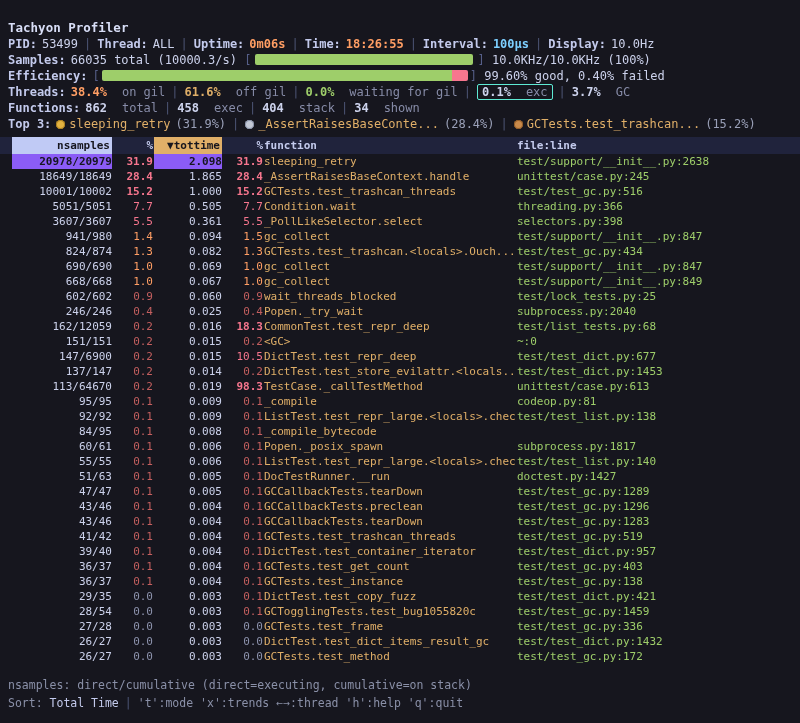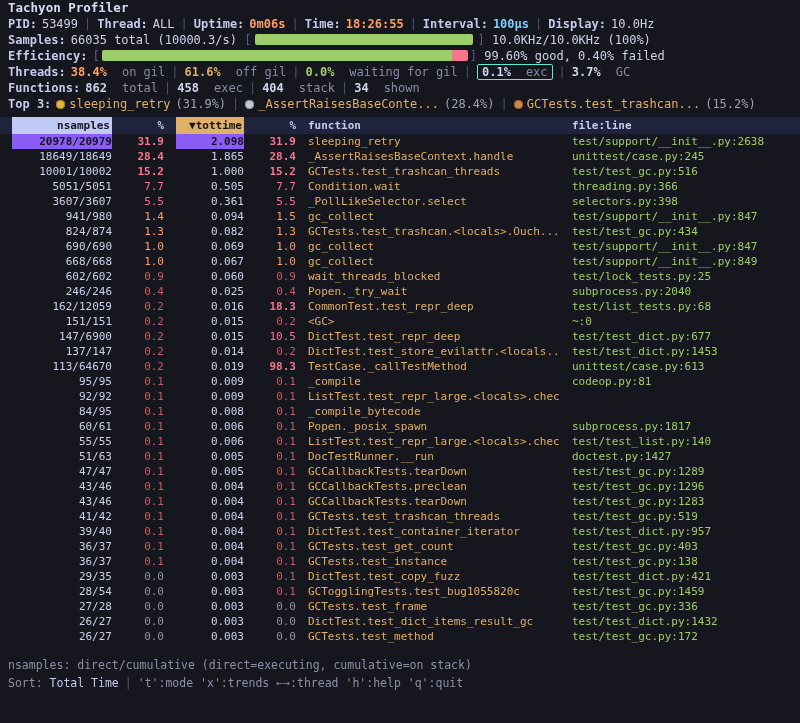--- a/index.html
+++ b/index.html
@@ -1,21 +1,21 @@
 <!DOCTYPE html>
 <html><head>
 <meta charset="utf-8">
 <style>
   html,body{margin:0;padding:0;}
   body{
     width:800px;height:723px;overflow:hidden;
     background:#16161e;color:#c3caec;
     font-family:"DejaVu Sans Mono",monospace;
   }
-  .screen{padding-top:0;}
+  .screen{padding-top:20px;}
   .hline{padding:0 8px;line-height:16px;font-size:12px;white-space:nowrap;}
   .title{font-weight:bold;font-size:12.5px;color:#d8def7;}
   .lbl{font-weight:bold;color:#c3caec;margin-right:5px;}
   .b{font-weight:bold;}
   .val{color:#ccd2ec;}
   .v-plain{color:#ccd2ec;}
   .v-orange{color:#ff9e64;}
   .v-yellow{color:#e0af68;}
   .v-green{color:#9ece6a;}
   .v-cyan{color:#7dcfff;}
@@ -34,21 +34,21 @@
   .m-gold{background:#e3b341;box-shadow:inset 0 0 0 1px #a97d1f;}
   .m-silver{background:#c3c9d6;box-shadow:inset 0 0 0 1px #8791a8;}
   .m-bronze{background:#c98a4b;box-shadow:inset 0 0 0 1px #8f5a26;}
   .top3-name{color:#e0af68;}
   .top3-pct{color:#9aa0b8;margin-left:5px;}
 
   .table{margin-top:5px;font-size:11px;}
   .thead,.trow{
     display:grid;
     grid-template-columns:100px 40px 68px 40px 252px 246px;
-    column-gap:12px;padding:0 12px;line-height:15px;white-space:nowrap;
+    column-gap:1px;padding:0 12px;line-height:15px;white-space:nowrap;
   }
   .thead{background:#20233c;line-height:17px;font-weight:bold;color:#c3caec;}
   .th-r{text-align:right;}
   .th-sort-ns{background:#c0caf5;color:#16161e;text-align:right;padding-right:2px;}
   .th-sort-tt{background:#e0af68;color:#16161e;text-align:right;padding-right:2px;}
   .c-nsamples,.c-pct,.c-tottime{text-align:right;}
   .c-nsamples,.c-tottime{color:#ccd2ec;}
   .c-func{color:#e0af68;overflow:hidden;}
   .c-file{color:#9ece6a;overflow:hidden;}
   .p-hot{color:#f7768e;font-weight:bold;}
@@ -244,20 +244,21 @@
           <span class="c-pct p-low">0.1</span>
           <span class="c-func">_compile</span>
           <span class="c-file">codeop.py:81</span>
         </div>
         <div class="trow">
           <span class="c-nsamples">92/92</span>
           <span class="c-pct p-low">0.1</span>
           <span class="c-tottime">0.009</span>
           <span class="c-pct p-low">0.1</span>
           <span class="c-func">ListTest.test_repr_large.&lt;locals&gt;.check</span>
+          <span class="c-file">test/test_list.py:138</span>
         </div>
         <div class="trow">
           <span class="c-nsamples">84/95</span>
           <span class="c-pct p-low">0.1</span>
           <span class="c-tottime">0.008</span>
           <span class="c-pct p-low">0.1</span>
           <span class="c-func">_compile_bytecode</span>
         </div>
         <div class="trow">
           <span class="c-nsamples">60/61</span>

